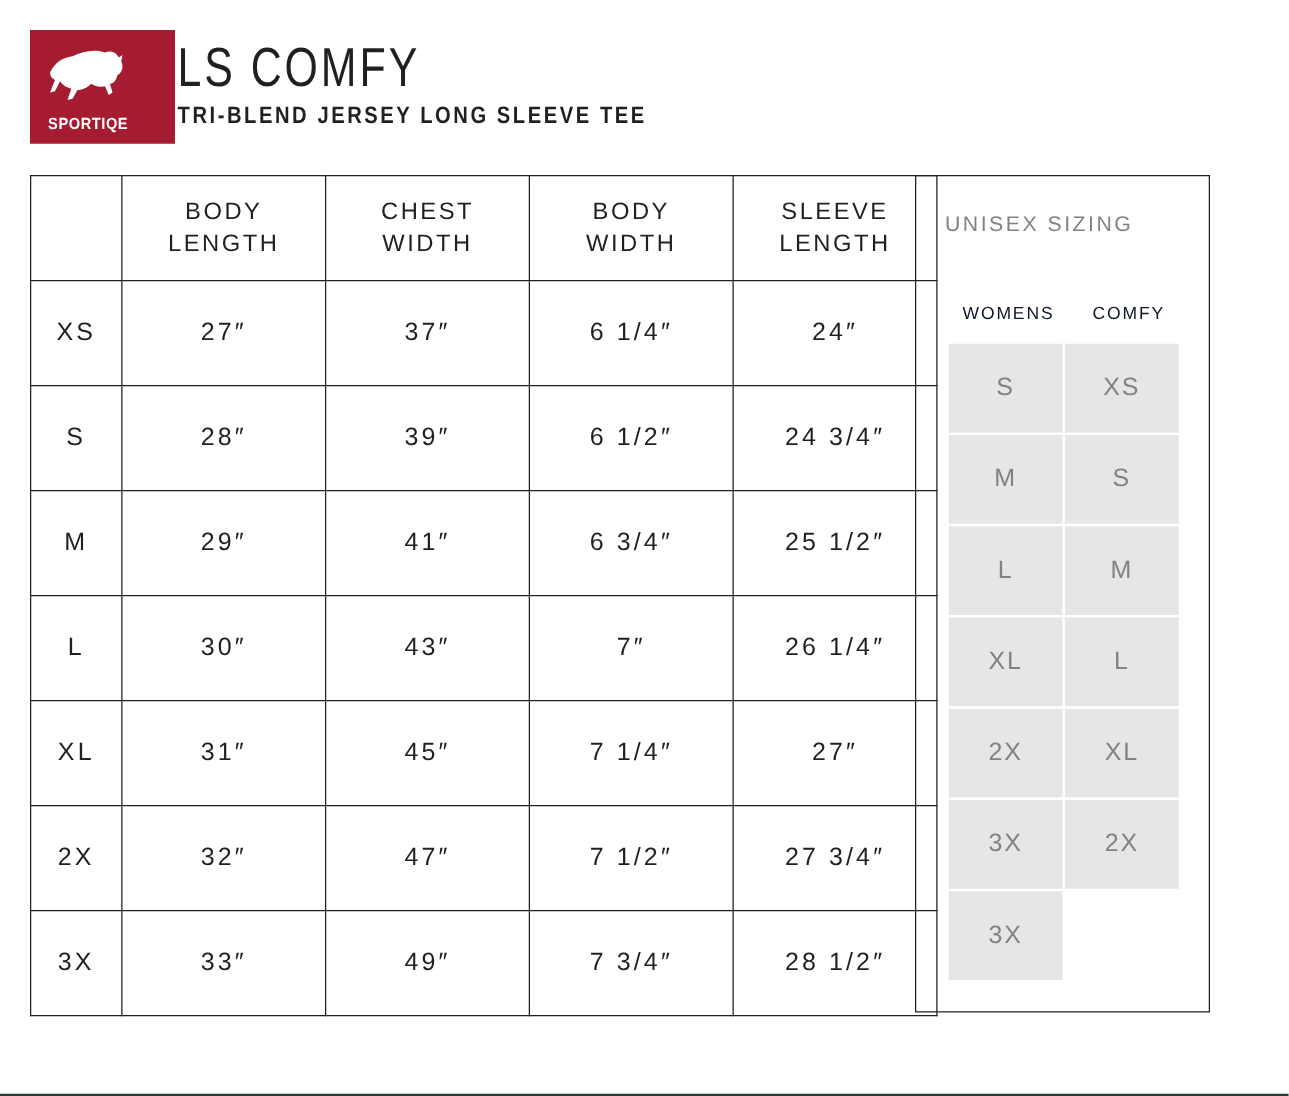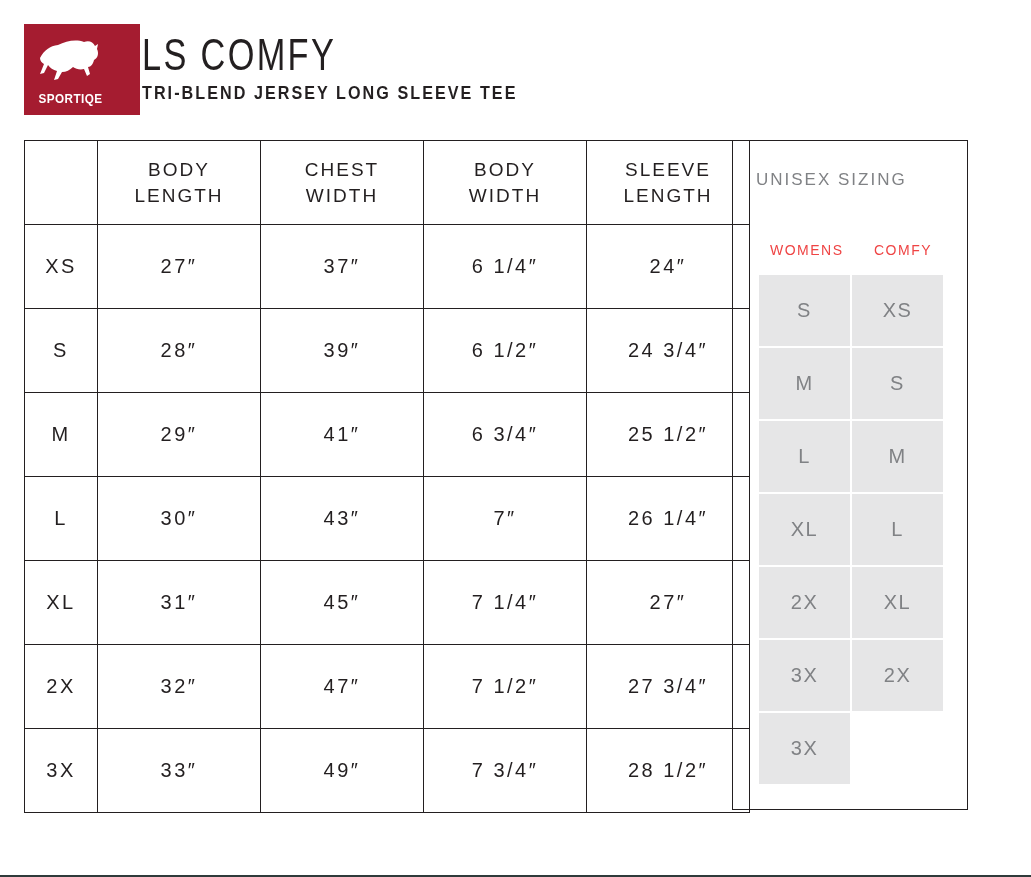--- a/index.html
+++ b/index.html
@@ -13,21 +13,21 @@
            transform:scaleX(0.78); transform-origin:left top; line-height:50px; font-weight:normal; }
   .subtitle { position:absolute; left:142px; top:82px; font-size:19px; font-weight:bold; letter-spacing:2.4px;
               transform:scaleX(0.85); transform-origin:left top; line-height:22px; }
   table.size { position:absolute; left:24px; top:140px; border-collapse:collapse; }
   table.size td, table.size th { border:1.5px solid #231f20; text-align:center; padding:0; }
   table.size th { height:83px; font-weight:normal; font-size:19px; letter-spacing:2px; line-height:26px; }
   table.size td { height:83px; font-size:20px; letter-spacing:2.5px; }
   .c0 { width:72px; } .c1,.c2,.c3,.c4 { width:162px;margin-top:25px; }
   .conv { position:absolute; left:732px; top:140px; width:236px; height:670px; border:1.5px solid #231f20; box-sizing:border-box; }
   .conv-title { position:absolute; left:23px; top:27px; font-size:17px; color:#808285; letter-spacing:2px; line-height:24px; }
-  .conv-head { position:absolute; top:101px; font-size:14px; color:#ef4444; letter-spacing:1.5px; }
+  .conv-head { position:absolute; top:101px; font-size:14px; color:#0f172a; letter-spacing:1.5px; }
   .conv-grid { position:absolute; left:26px; top:134px; width:184px; }
   .conv-row { display:flex; gap:2px; margin-bottom:2px; }
   .conv-cell { width:91px; height:71px; background:#e6e6e7; color:#808285; font-size:20px; letter-spacing:1.5px;
                display:flex; align-items:center; justify-content:center; }
   .bottom-bar { position:absolute; left:0; bottom:0; width:1031px; height:2px; background:#2f3a3a; }
 </style>
 </head>
 <body>
 
 <div class="logo">

